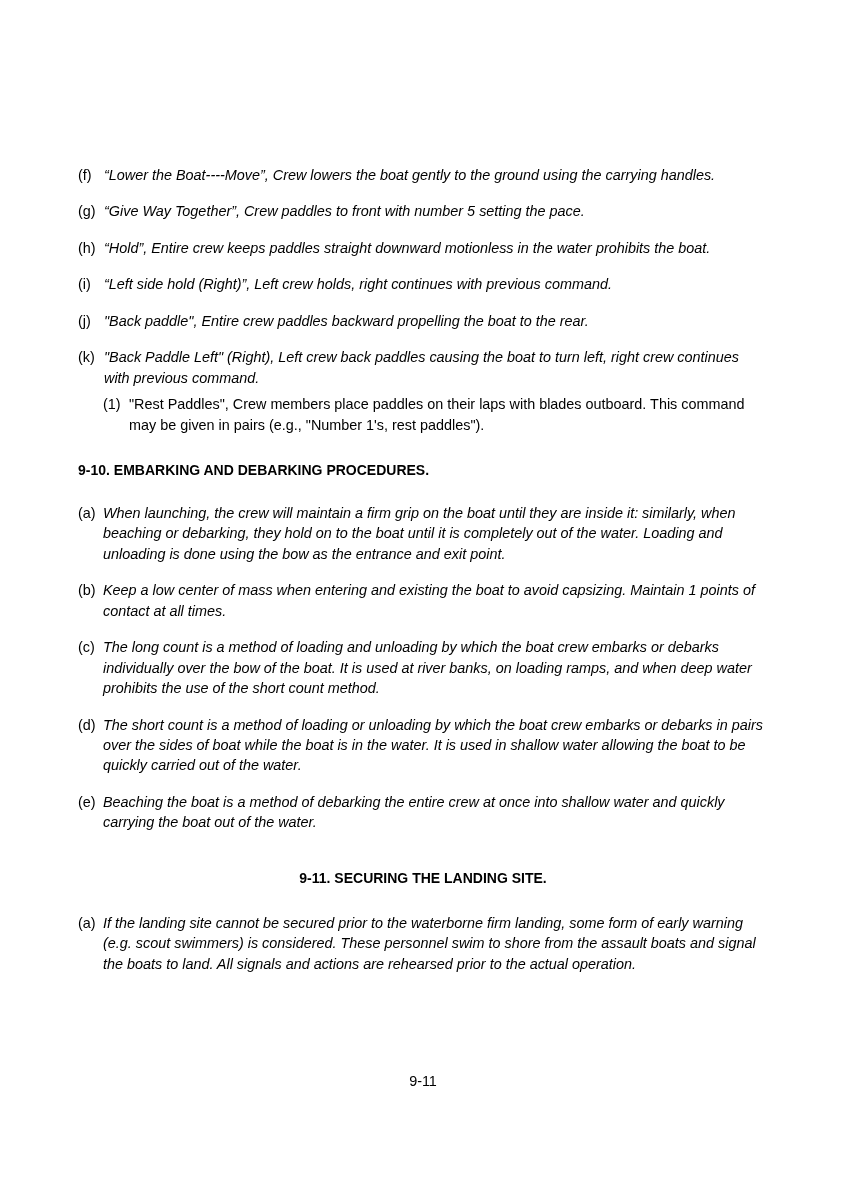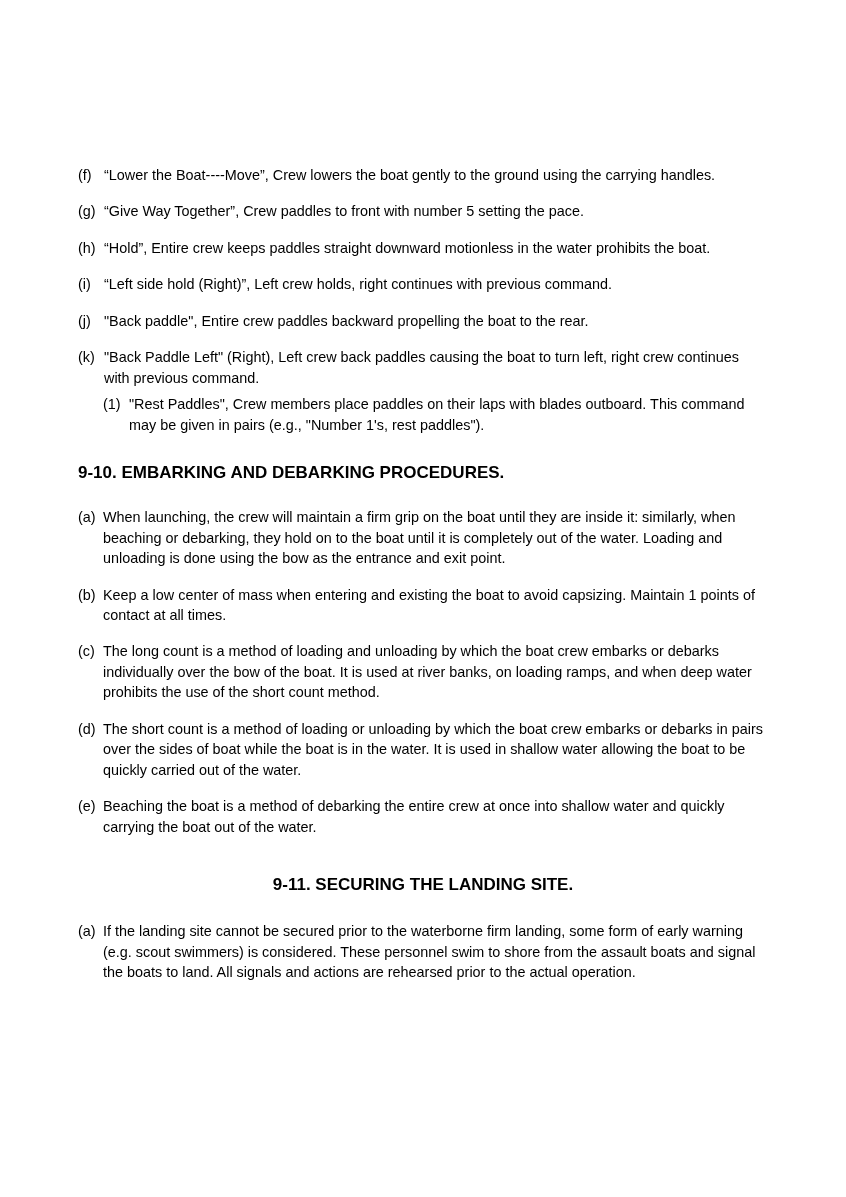--- a/index.html
+++ b/index.html
@@ -34,37 +34,38 @@
     font-size: 14.4px;
     line-height: 1.42;
     margin-bottom: 16px;
   }
   .para .marker {
     flex: 0 0 auto;
     white-space: pre;
   }
   .para .ptext {
     flex: 1 1 auto;
+    font-style: italic;
   }
   .marker-f { width: 26px; }
   .marker-alpha { width: 25px; }
   .sub-para {
     display: flex;
     font-size: 14.4px;
     line-height: 1.42;
     margin-top: 0px;
     margin-left: 25px;
   }
   .sub-para .marker {
     flex: 0 0 auto;
     width: 26px;
     white-space: pre;
   }
   .heading {
-    font-size: 17px;
+    font-size: 14px;
     font-weight: bold;
     line-height: 1.42;
     margin-top: 26px;
     margin-bottom: 22px;
   }
   .heading.second {
     margin-top: 36px;
     margin-bottom: 24px;
     text-align: center;
   }
@@ -150,13 +151,14 @@
 
     <div class="heading second">9-11. SECURING THE LANDING SITE.</div>
 
     <div class="para">
       <span class="marker marker-alpha">(a)</span>
       <span class="ptext">If the landing site cannot be secured prior to the waterborne firm landing, some form of early warning (e.g. scout swimmers) is considered. These personnel swim to shore from the assault boats and signal the boats to land. All signals and actions are rehearsed prior to the actual operation.</span>
     </div>
 
   </div>
 
+  <div class="footer">9-11</div>
 </div>
 
 </body></html>

